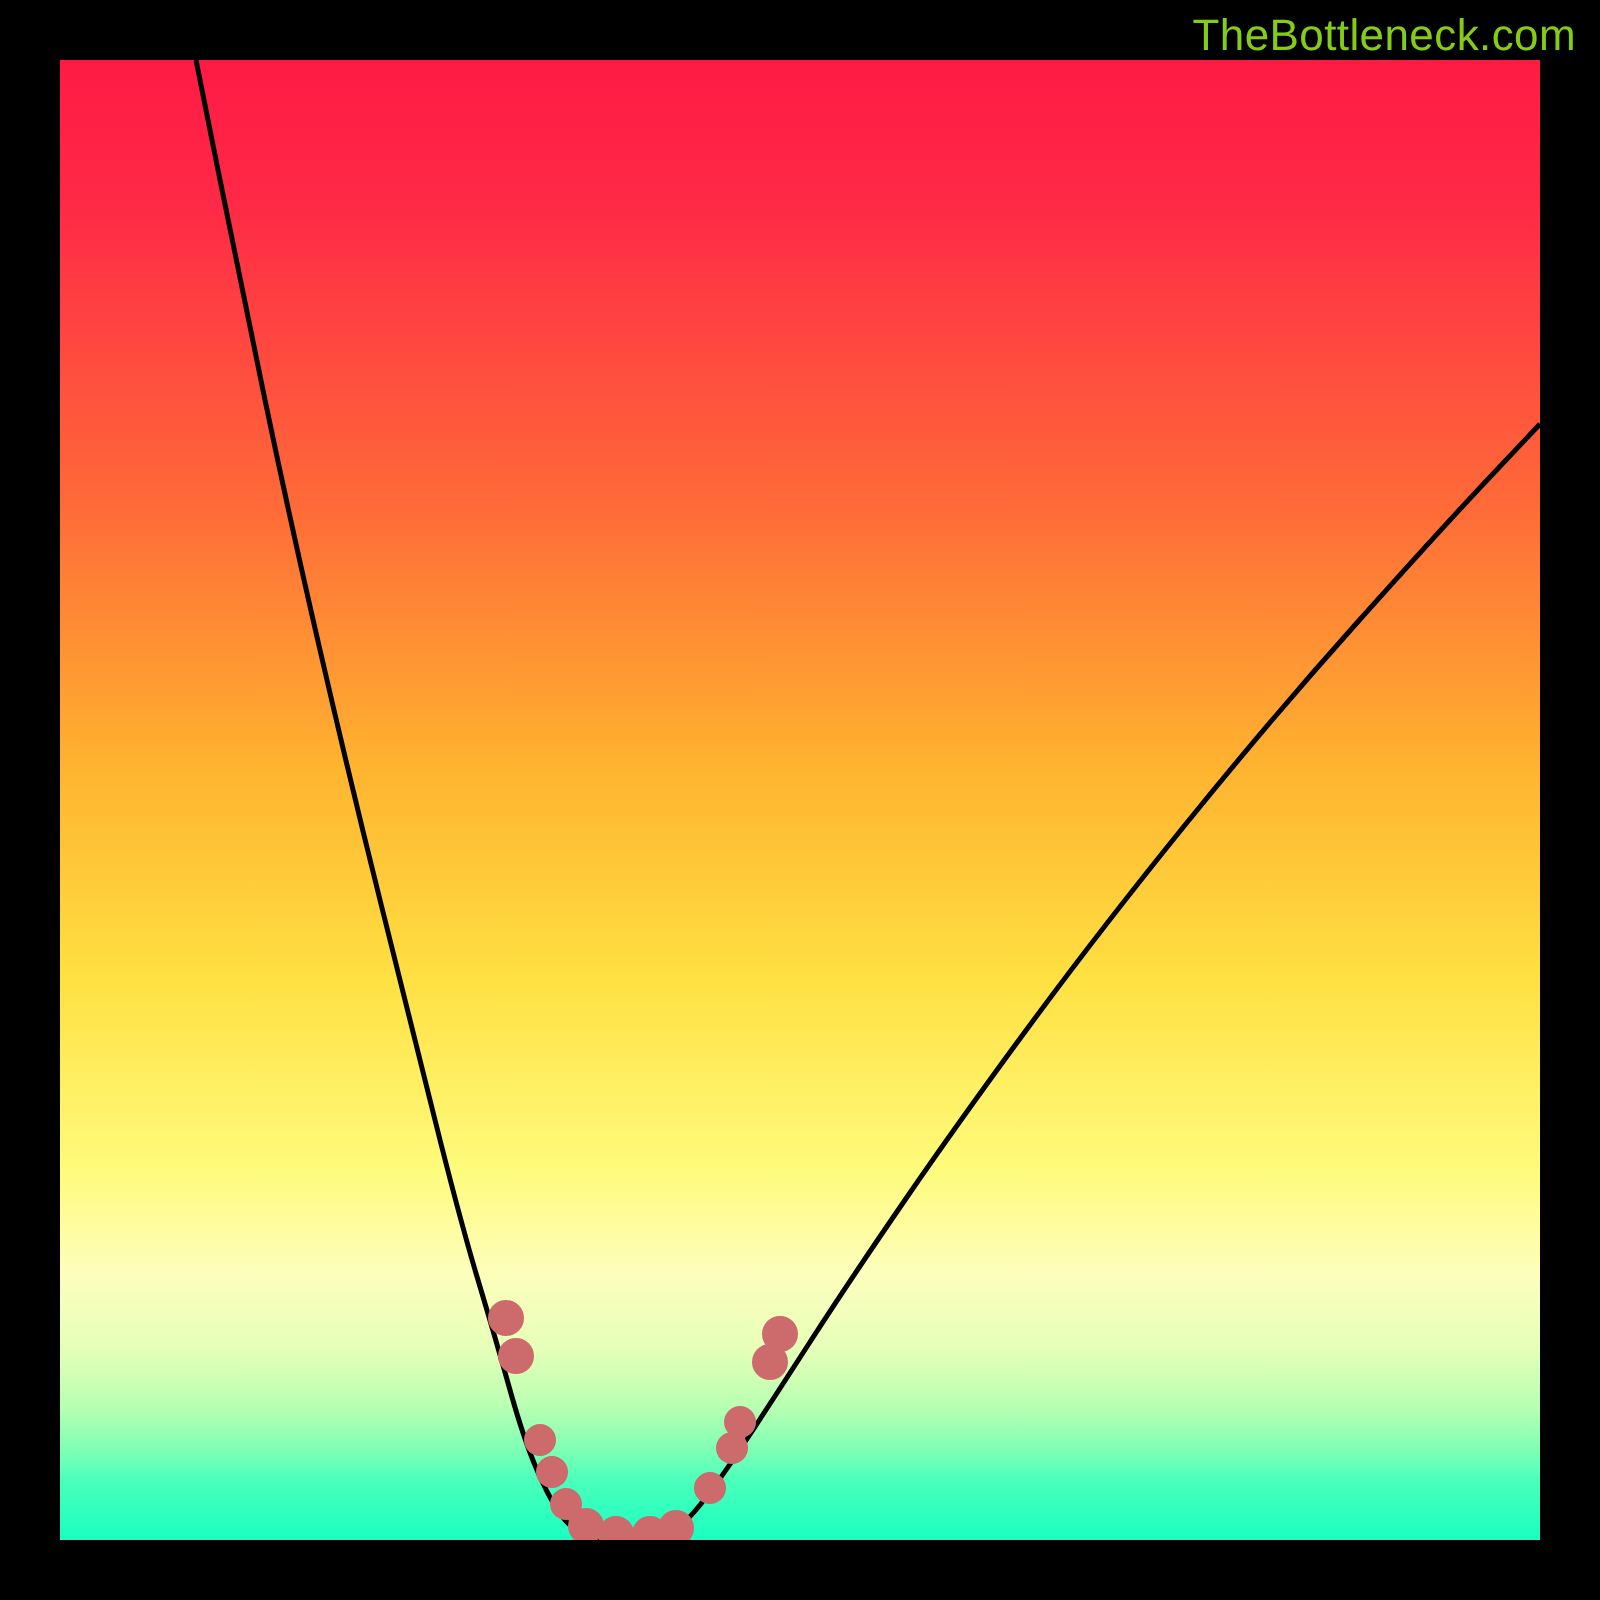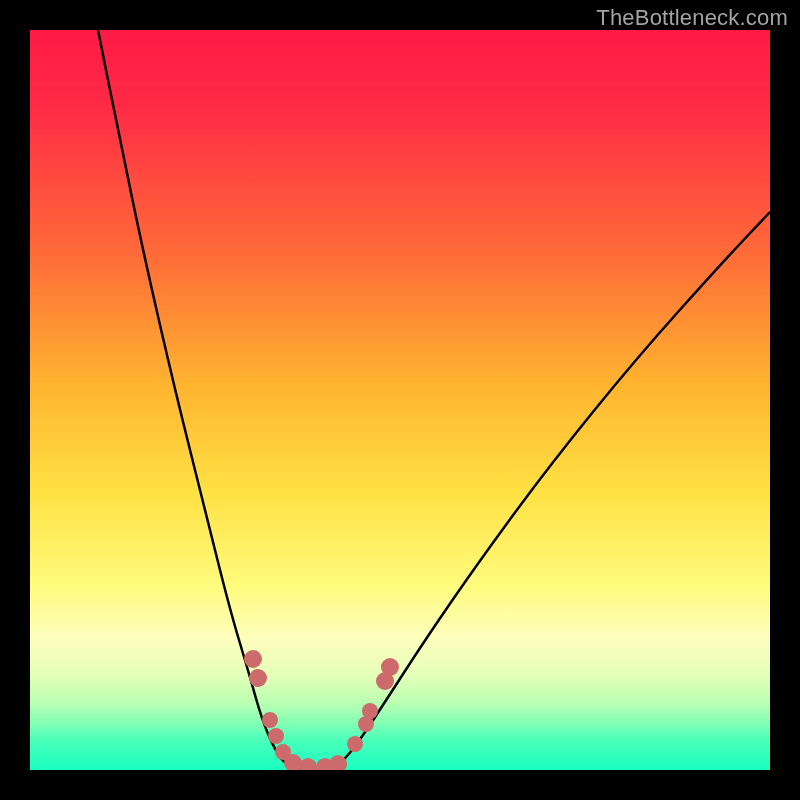--- a/index.html
+++ b/index.html
@@ -9,21 +9,21 @@
     width: 800px;
     height: 800px;
     background: #000;
   }
   .watermark {
     position: absolute;
     top: 5px;
     right: 12px;
     font-family: Arial, Helvetica, sans-serif;
     font-size: 22px;
-    color: #a3a3a3;
+    color: #84cc16;
     font-weight: 500;
     letter-spacing: 0.2px;
     z-index: 5;
   }
   .plot {
     position: absolute;
     left: 30px;
     top: 30px;
     width: 740px;
     height: 740px;

